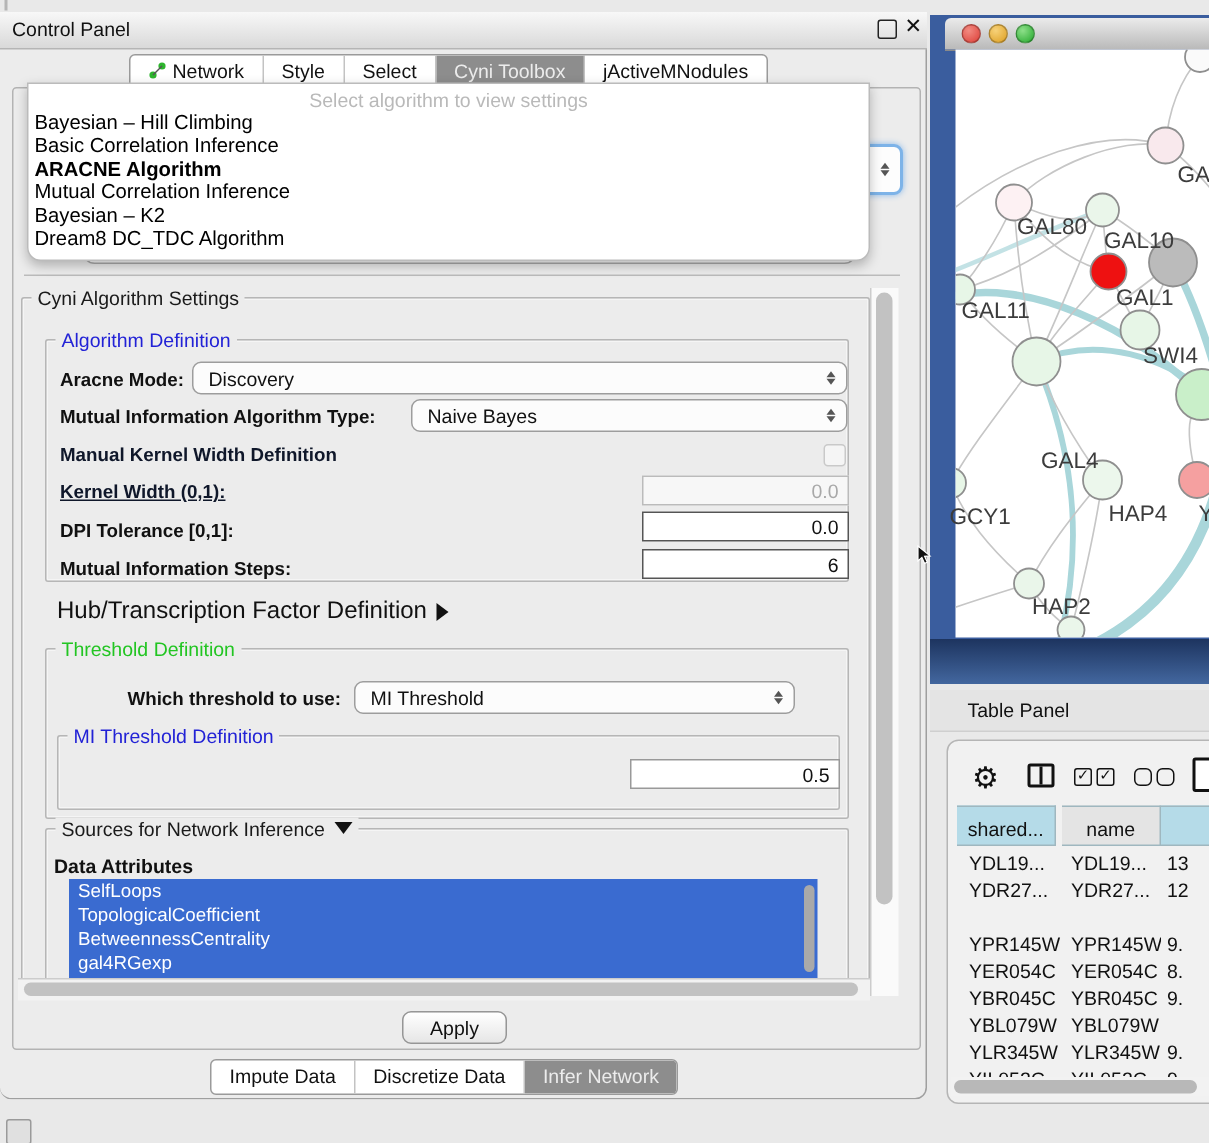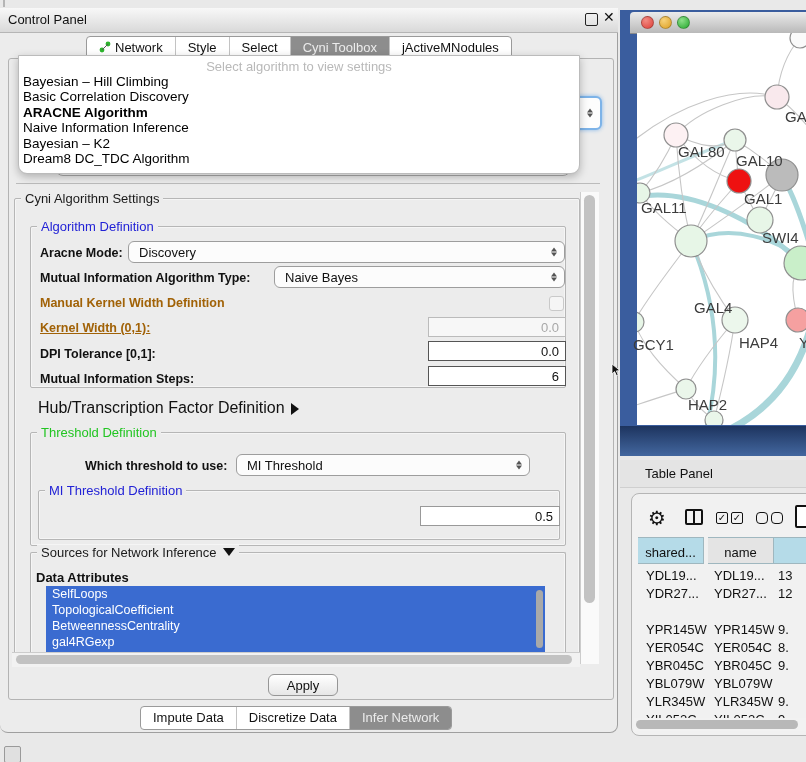--- a/index.html
+++ b/index.html
@@ -33,21 +33,21 @@
   .popup-ph{text-align:center;font-size:13px;color:#b9b9b9;padding-top:3px;}
   .popup-item{font-size:13.5px;color:#000;padding:0 0 0 4px;line-height:15.4px;white-space:nowrap;}
   .popup-item.bold{font-weight:bold;}
   
   .grp{position:absolute;border:1px solid #b6b6b6;border-radius:2px;box-shadow:inset 0 0 0 1px #f5f5f5;}
   .grp-title{position:absolute;top:-8px;left:6px;background:#ececec;padding:0 4px;font-size:13px;}
   .t-black{color:#1a1a1a;}
   .t-blue{color:#2222d6;}
   .t-green{color:#22c522;}
   .lbl{position:absolute;font-size:12.5px;font-weight:bold;color:#111;white-space:nowrap;}
-  .lbl.dis{color:#a16207;}
+  .lbl.dis{color:#0f172a;}
   .combo{position:absolute;background:#fcfcfc;border:1px solid #9d9d9d;border-radius:6px;font-size:13px;color:#111;padding:3px 0 0 10px;box-sizing:border-box;height:22px;}
   .field{position:absolute;background:#fff;border:1px solid #555;font-size:13px;color:#111;text-align:right;padding:2px 6px 0 0;box-sizing:border-box;height:20px;}
   .field.dis{border:1px solid #bbb;background:#f7f7f7;color:#a8a8a8;}
   .checkbox{position:absolute;width:13px;height:13px;border:1px solid #c9c9c9;border-radius:3px;background:#f5f5f5;}
   .arrow-right{display:inline-block;width:0;height:0;border-top:6px solid transparent;border-bottom:6px solid transparent;border-left:8px solid #111;vertical-align:-2px;margin-left:6px;}
   .arrow-down{display:inline-block;width:0;height:0;border-left:6px solid transparent;border-right:6px solid transparent;border-top:8px solid #111;vertical-align:1px;margin-left:6px;}
   .attr-list{position:absolute;background:#3a6bd0;}
   .attr-item{font-size:12.5px;color:#fff;line-height:16px;padding-left:6px;white-space:nowrap;}
   .vscroll{position:absolute;background:#fafafa;border-left:1px solid #ccc;}
   .vthumb{position:absolute;background:#c2c2c2;border-radius:6px;}
@@ -114,23 +114,23 @@
         <i class="up"></i>
         <i class="dn"></i>
       </span>
     </div>
   <div class="abs ghost-combo2">galFiltered.sif default node</div>
   <div class="abs ghost-line"></div>
 
   <div class="abs popup">
     <div class="popup-ph">Select algorithm to view settings</div>
     <div class="popup-item">Bayesian – Hill Climbing</div>
-    <div class="popup-item">Basic Correlation Discovery</div>
+    <div class="popup-item">Basic Correlation Inference</div>
     <div class="popup-item bold">ARACNE Algorithm</div>
-    <div class="popup-item">Naive Information Inference</div>
+    <div class="popup-item">Mutual Correlation Inference</div>
     <div class="popup-item">Bayesian – K2</div>
     <div class="popup-item">Dream8 DC_TDC Algorithm</div>
   </div>
 
   <div class="grp" style="left:14px;top:198px;width:564px;height:458px;">
     <span class="grp-title t-black">Cyni Algorithm Settings</span>
   </div>
 
   <div class="grp" style="left:30px;top:226px;width:534px;height:160px;">
     <span class="grp-title t-blue">Algorithm Definition</span>

